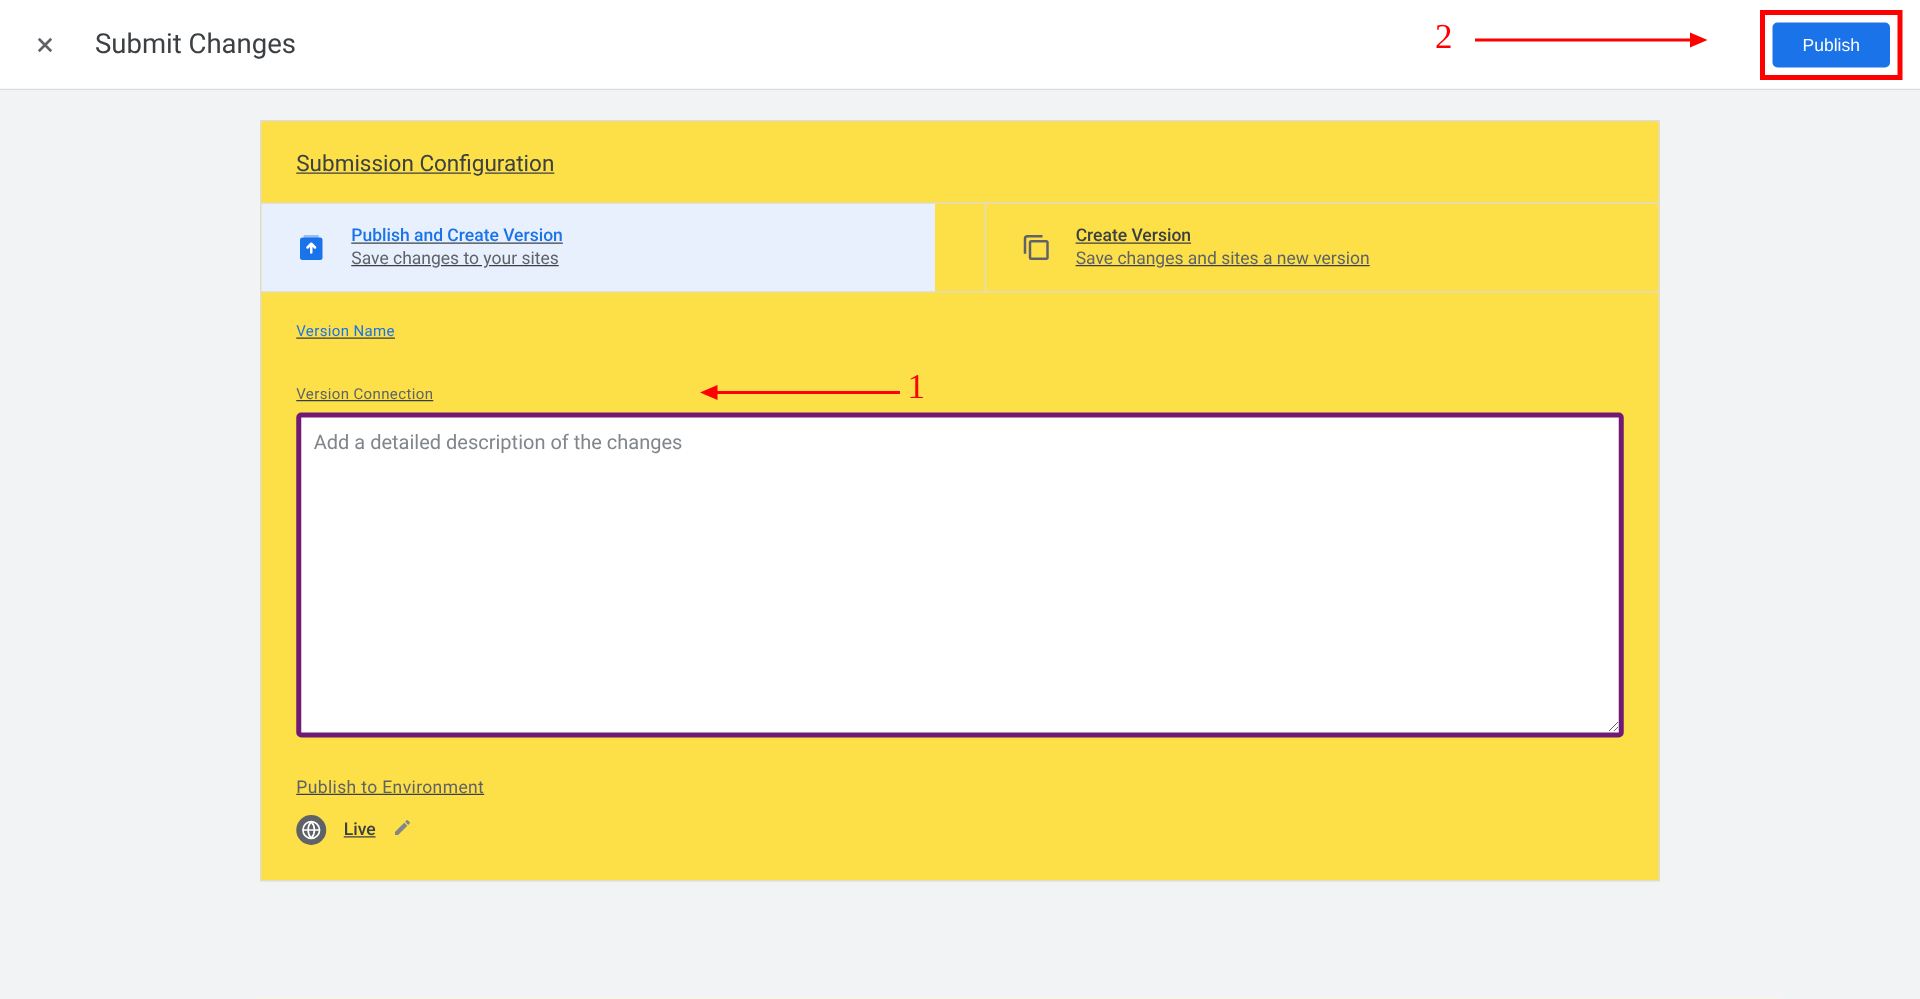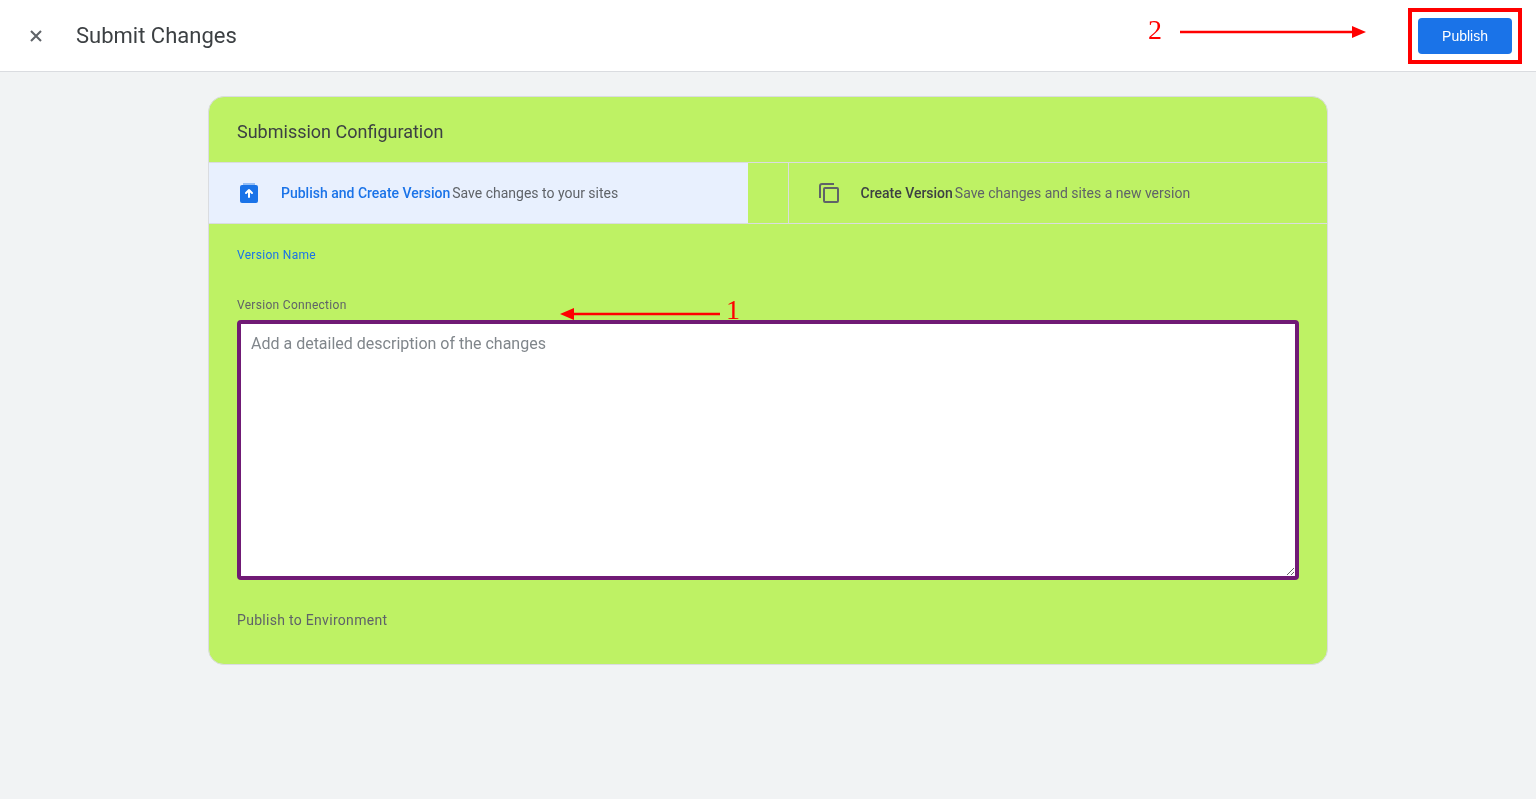--- a/index.html
+++ b/index.html
@@ -24,39 +24,40 @@
     .publish-btn {
       background: #1a73e8; color: #fff;
       border: none; padding: 10px 24px;
       font-size: 14px; font-weight: 500;
       border-radius: 4px; cursor: pointer;
       position: relative;
     }
     
     .content-area { background: #f1f3f4; min-height: calc(100vh - 72px); padding: 24px 0 48px; }
     .card {
-      background: #bef264; max-width: 1120px; margin: 0 auto;
-      border-radius: 16px; border: 1px solid #dadce0;
+      background: #fde047; max-width: 1120px; margin: 0 auto;
+      border-radius: 0; border: 1px solid #dadce0;
       overflow: hidden;
+      text-decoration: underline;
     }
     .card-header { padding: 24px 28px 20px; font-size: 18px; color: #3c4043; }
     
     .option-row { display: flex; border-top: 1px solid #dadce0; border-bottom: 1px solid #dadce0; }
     .option {
       flex: 1; padding: 18px 28px;
       display: flex; align-items: center; gap: 20px;
       cursor: pointer;
     }
     .option.selected { background: #e8f0fe; }
     .option + .option { border-left: 1px solid #dadce0; margin-left: 40px; }
     .option-icon {
       width: 24px; height: 24px;
       display: flex; align-items: center; justify-content: center;
     }
-    .option-titles { display: flex; flex-direction: row; gap: 2px; }
+    .option-titles { display: flex; flex-direction: column; gap: 2px; }
     .option-title { font-size: 14px; font-weight: 500; }
     .option.selected .option-title { color: #1a73e8; }
     .option:not(.selected) .option-title { color: #3c4043; }
     .option-sub { font-size: 14px; color: #5f6368; }
     
     .form-body { padding: 24px 28px 28px; }
     .field-label { font-size: 12px; letter-spacing: 0.3px; margin-bottom: 8px; }
     .field-label.active { color: #1a73e8; }
     .field-label.muted { color: #5f6368; }
     
@@ -155,20 +156,34 @@
       <div class="field-label active">Version Name</div>
       
       <div style="height:28px;"></div>
       
       <div class="field-label muted">Version Connection</div>
       <textarea class="textarea" placeholder="Add a detailed description of the changes" style=""></textarea>
       
       <div style="height:28px;"></div>
       
       <div class="field-label muted" style="font-size:14px;">Publish to Environment</div>
+      <div class="env-row">
+        <div class="globe">
+          <svg width="16" height="16" viewBox="0 0 24 24" fill="none" stroke="#fff" stroke-width="2">
+              <circle cx="12" cy="12" r="10"></circle>
+              <path d="M2 12h20M12 2a15 15 0 0 1 0 20M12 2a15 15 0 0 0 0 20"></path>
+            </svg>
+        </div>
+        <span class="env-name">Live</span>
+        <span class="edit-icon">
+          <svg width="16" height="16" viewBox="0 0 24 24" fill="#80868b">
+              <path d="M3 17.25V21h3.75L17.81 9.94l-3.75-3.75L3 17.25zM20.71 7.04a1 1 0 0 0 0-1.41l-2.34-2.34a1 1 0 0 0-1.41 0l-1.83 1.83 3.75 3.75 1.83-1.83z"></path>
+            </svg>
+        </span>
+      </div>
     </div>
   </div>
 </div>
 
 <div class="anno-num" style="left:726px; top:294px;">1</div>
 <svg class="anno-arrow" style="left:560px; top:304px;" width="160" height="20">
   <line x1="160" y1="10" x2="12" y2="10" stroke="#ff0000" stroke-width="2.5"></line>
   <polygon points="0,10 14,4 14,16" fill="#ff0000"></polygon>
 </svg>
 

